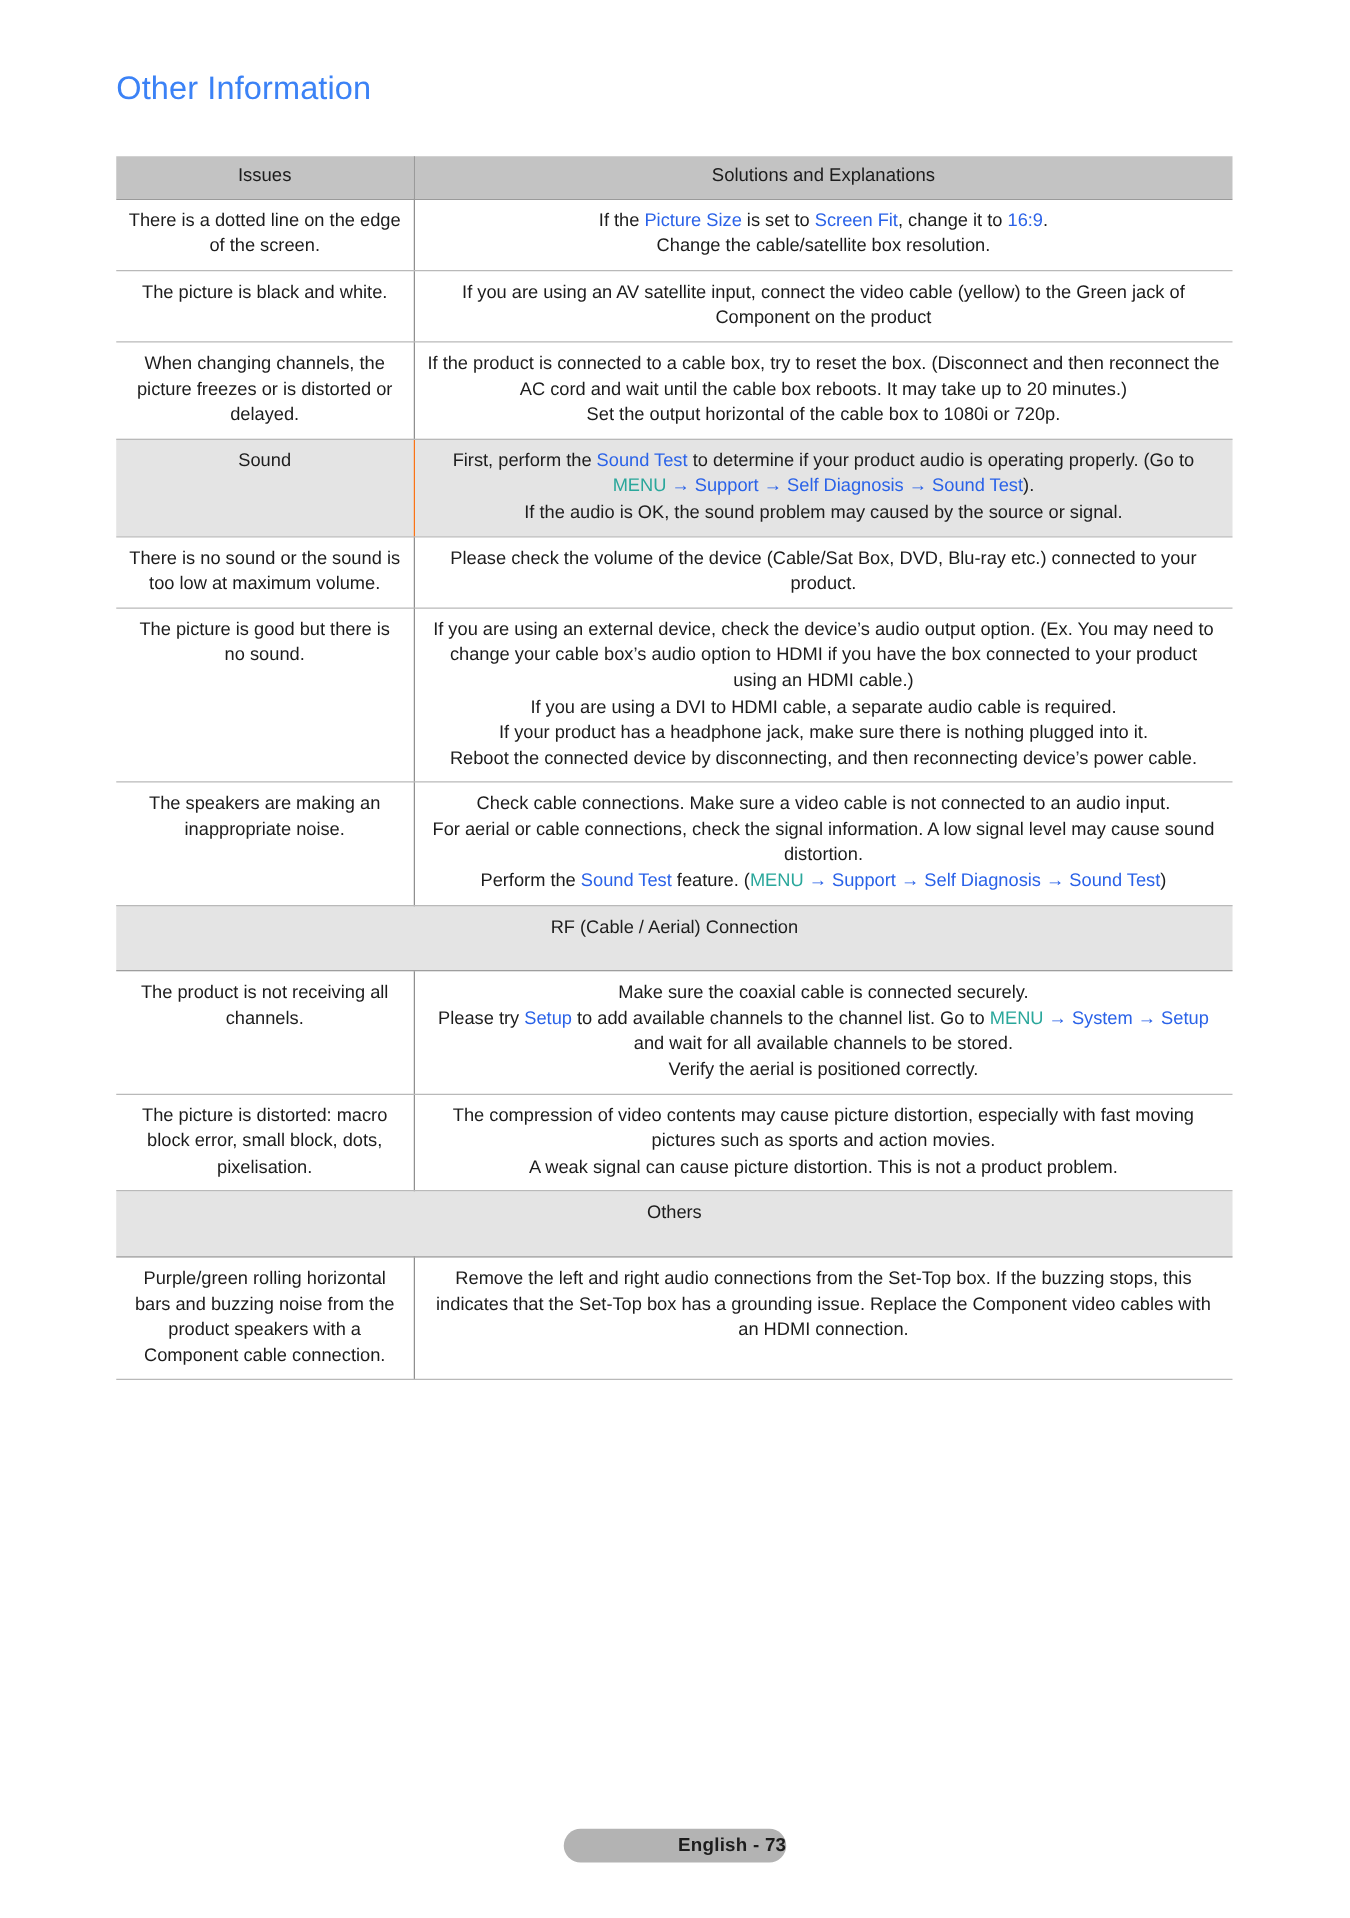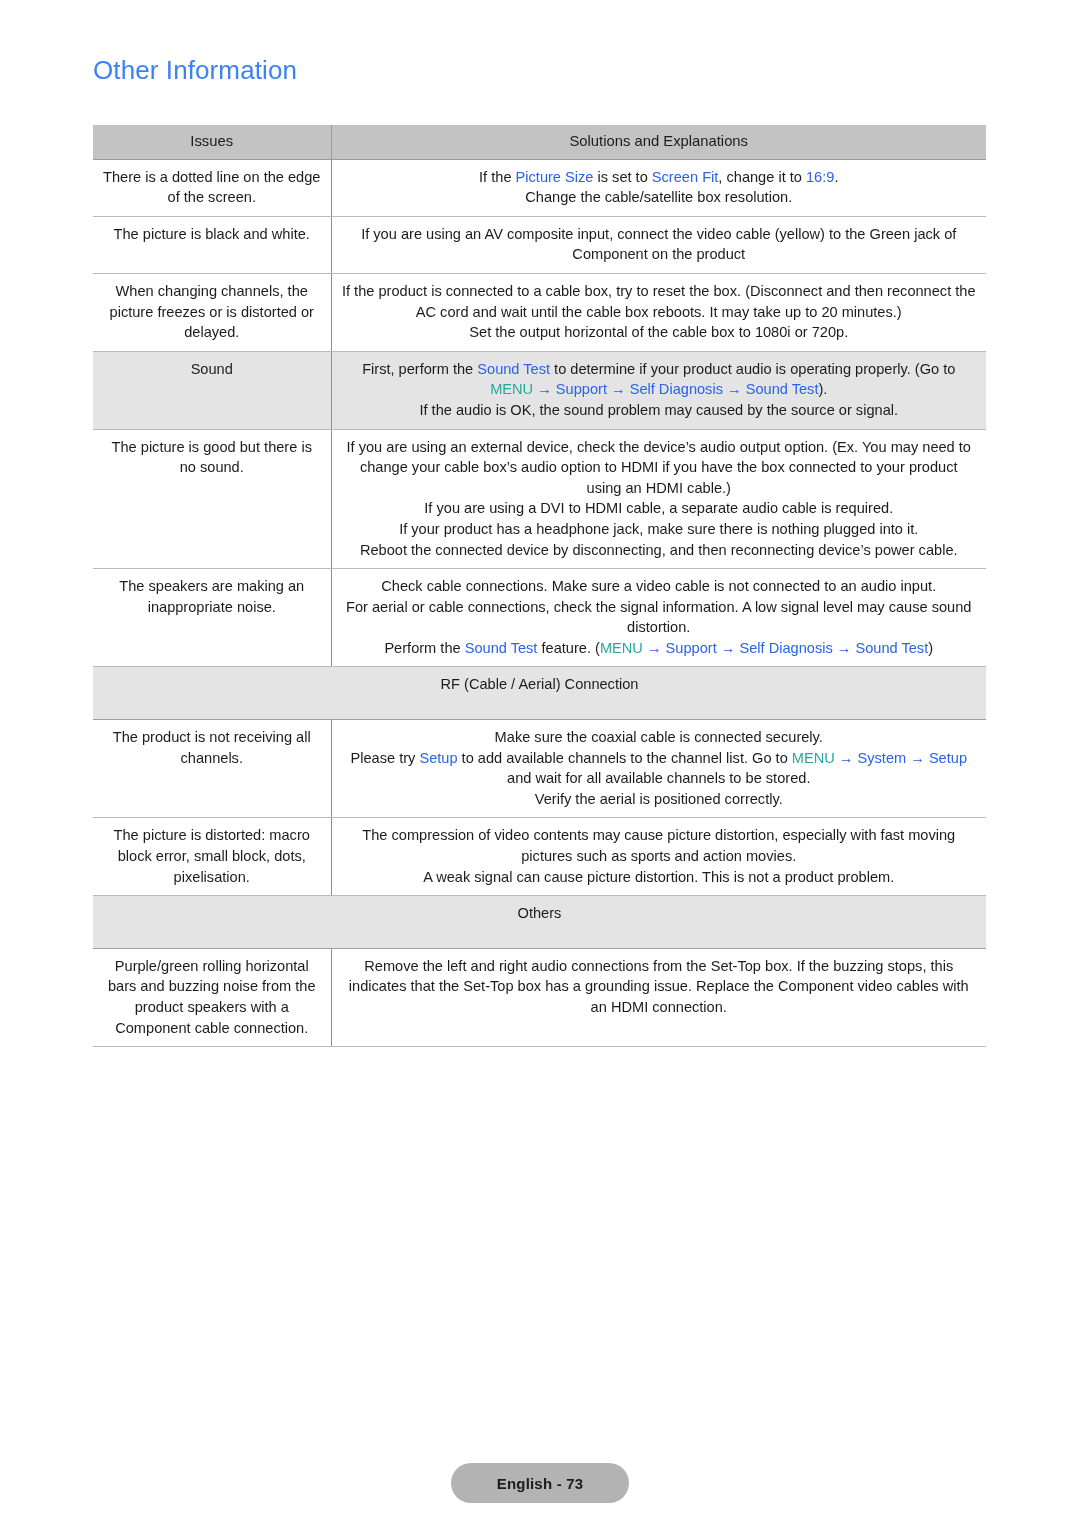--- a/index.html
+++ b/index.html
@@ -87,26 +87,26 @@
 
   .lk { color: #2a62e8; }
   .lk-menu { color: #2aa79b; }
   .arw { color: #2a62e8; }
 
   .footer-badge {
     position: absolute;
     left: 451px;
     top: 1463px;
     width: 178px;
-    height: 40px;
+    height: 27px;
     background: #b3b3b3;
     border-radius: 20px;
     display: flex;
     align-items: center;
-    justify-content: center;
+    justify-content: flex-end;
     font-size: 15px;
     font-weight: 700;
     color: #1c1c1c;
     letter-spacing: 0.2px;
   }
 </style>
 </head>
 <body>
 
 <div class="page">
@@ -128,35 +128,41 @@
         <tr class="data-row">
           <td class="issue-cell">There is a dotted line on the edge of the screen.</td>
           <td class="solution-cell">
             <p class="para">If the <span class="lk">Picture Size</span> is set to <span class="lk">Screen Fit</span>, change it to <span class="lk">16:9</span>.</p>
             <p class="para">Change the cable/satellite box resolution.</p>
           </td>
         </tr>
         <tr class="data-row">
           <td class="issue-cell">The picture is black and white.</td>
           <td class="solution-cell">
-            <p class="para">If you are using an AV composite input, connect the video cable (yellow) to the Green jack of Component on the product</p>
+            <p class="para">If you are using an AV satellite input, connect the video cable (yellow) to the Green jack of Component on the product</p>
           </td>
         </tr>
         <tr class="data-row">
           <td class="issue-cell">When changing channels, the picture freezes or is distorted or delayed.</td>
           <td class="solution-cell">
             <p class="para">If the product is connected to a cable box, try to reset the box. (Disconnect and then reconnect the AC cord and wait until the cable box reboots. It may take up to 20 minutes.)</p>
             <p class="para">Set the output horizontal of the cable box to 1080i or 720p.</p>
           </td>
         </tr>
         <tr class="data-row shaded">
           <td class="issue-cell">Sound</td>
           <td class="solution-cell">
             <p class="para">First, perform the <span class="lk">Sound Test</span> to determine if your product audio is operating properly. (Go to <span class="lk-menu">MENU</span> <span class="arw">→</span> <span class="lk">Support</span> <span class="arw">→</span> <span class="lk">Self Diagnosis</span> <span class="arw">→</span> <span class="lk">Sound Test</span>).</p>
             <p class="para">If the audio is OK, the sound problem may caused by the source or signal.</p>
+          </td>
+        </tr>
+        <tr class="data-row">
+          <td class="issue-cell">There is no sound or the sound is too low at maximum volume.</td>
+          <td class="solution-cell">
+            <p class="para">Please check the volume of the device (Cable/Sat Box, DVD, Blu-ray etc.) connected to your product.</p>
           </td>
         </tr>
         <tr class="data-row">
           <td class="issue-cell">The picture is good but there is no sound.</td>
           <td class="solution-cell">
             <p class="para">If you are using an external device, check the device’s audio output option. (Ex. You may need to change your cable box’s audio option to HDMI if you have the box connected to your product using an HDMI cable.)</p>
             <p class="para">If you are using a DVI to HDMI cable, a separate audio cable is required.</p>
             <p class="para">If your product has a headphone jack, make sure there is nothing plugged into it.</p>
             <p class="para">Reboot the connected device by disconnecting, and then reconnecting device’s power cable.</p>
           </td>

